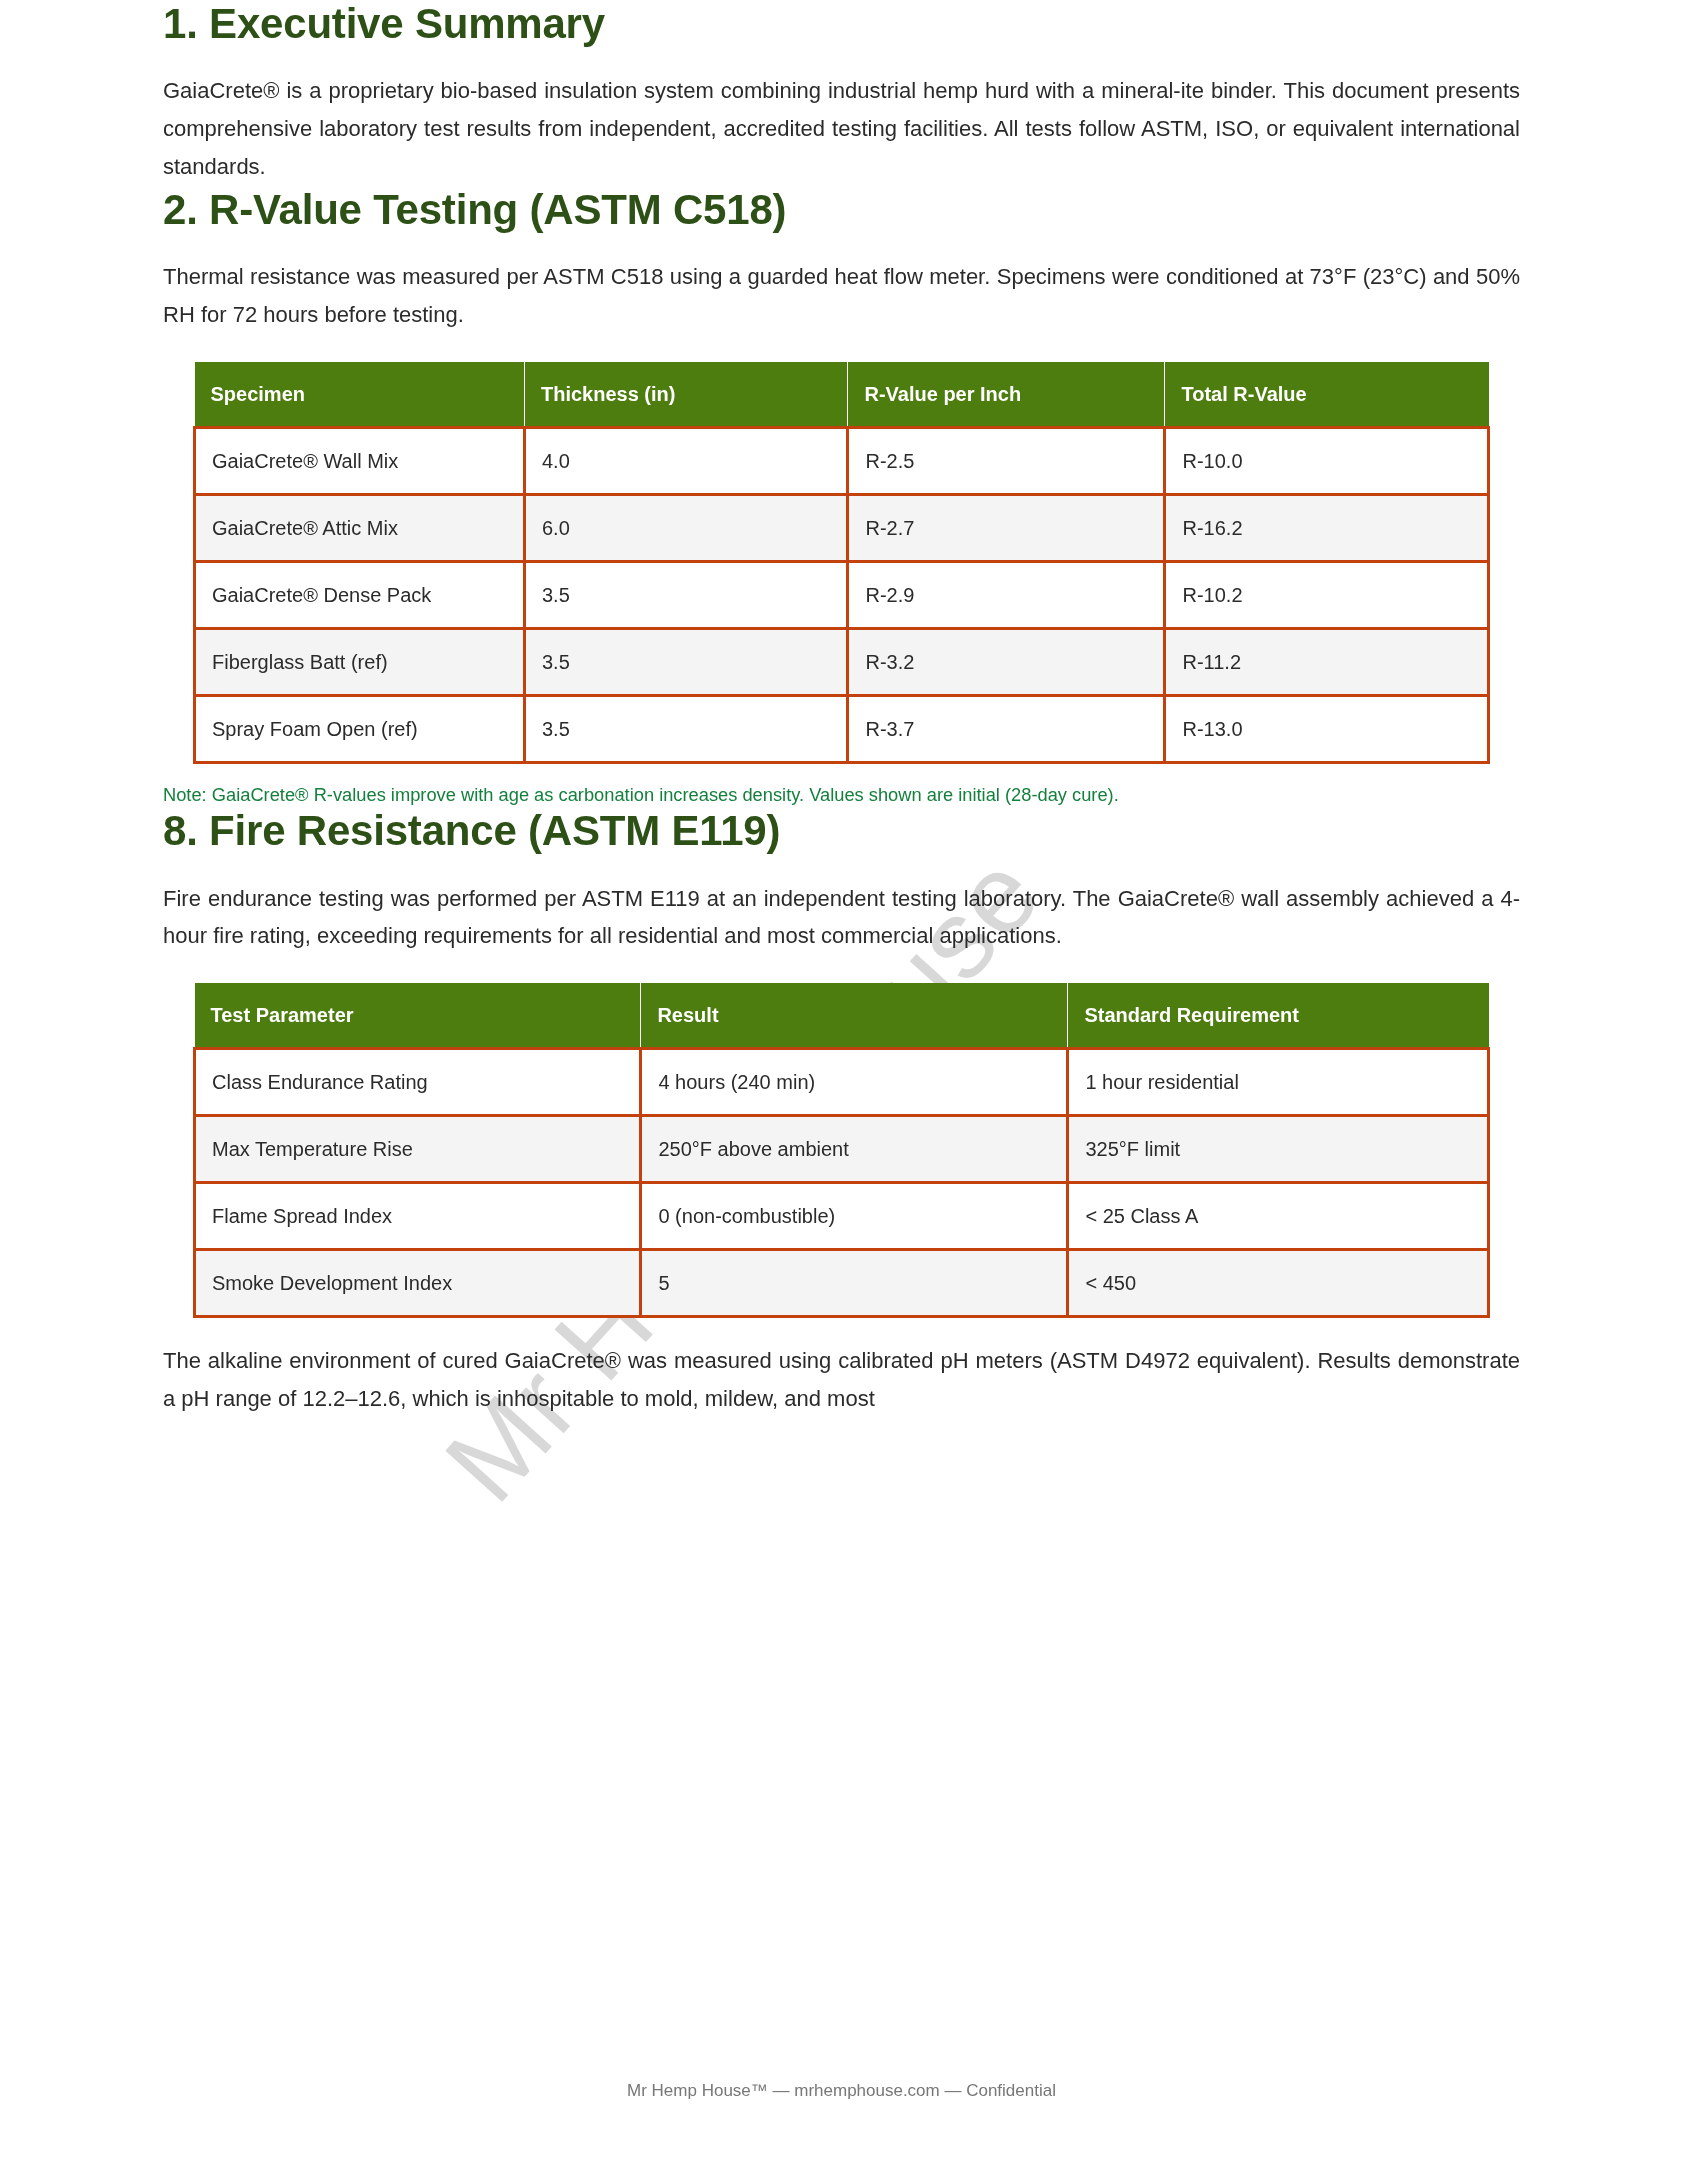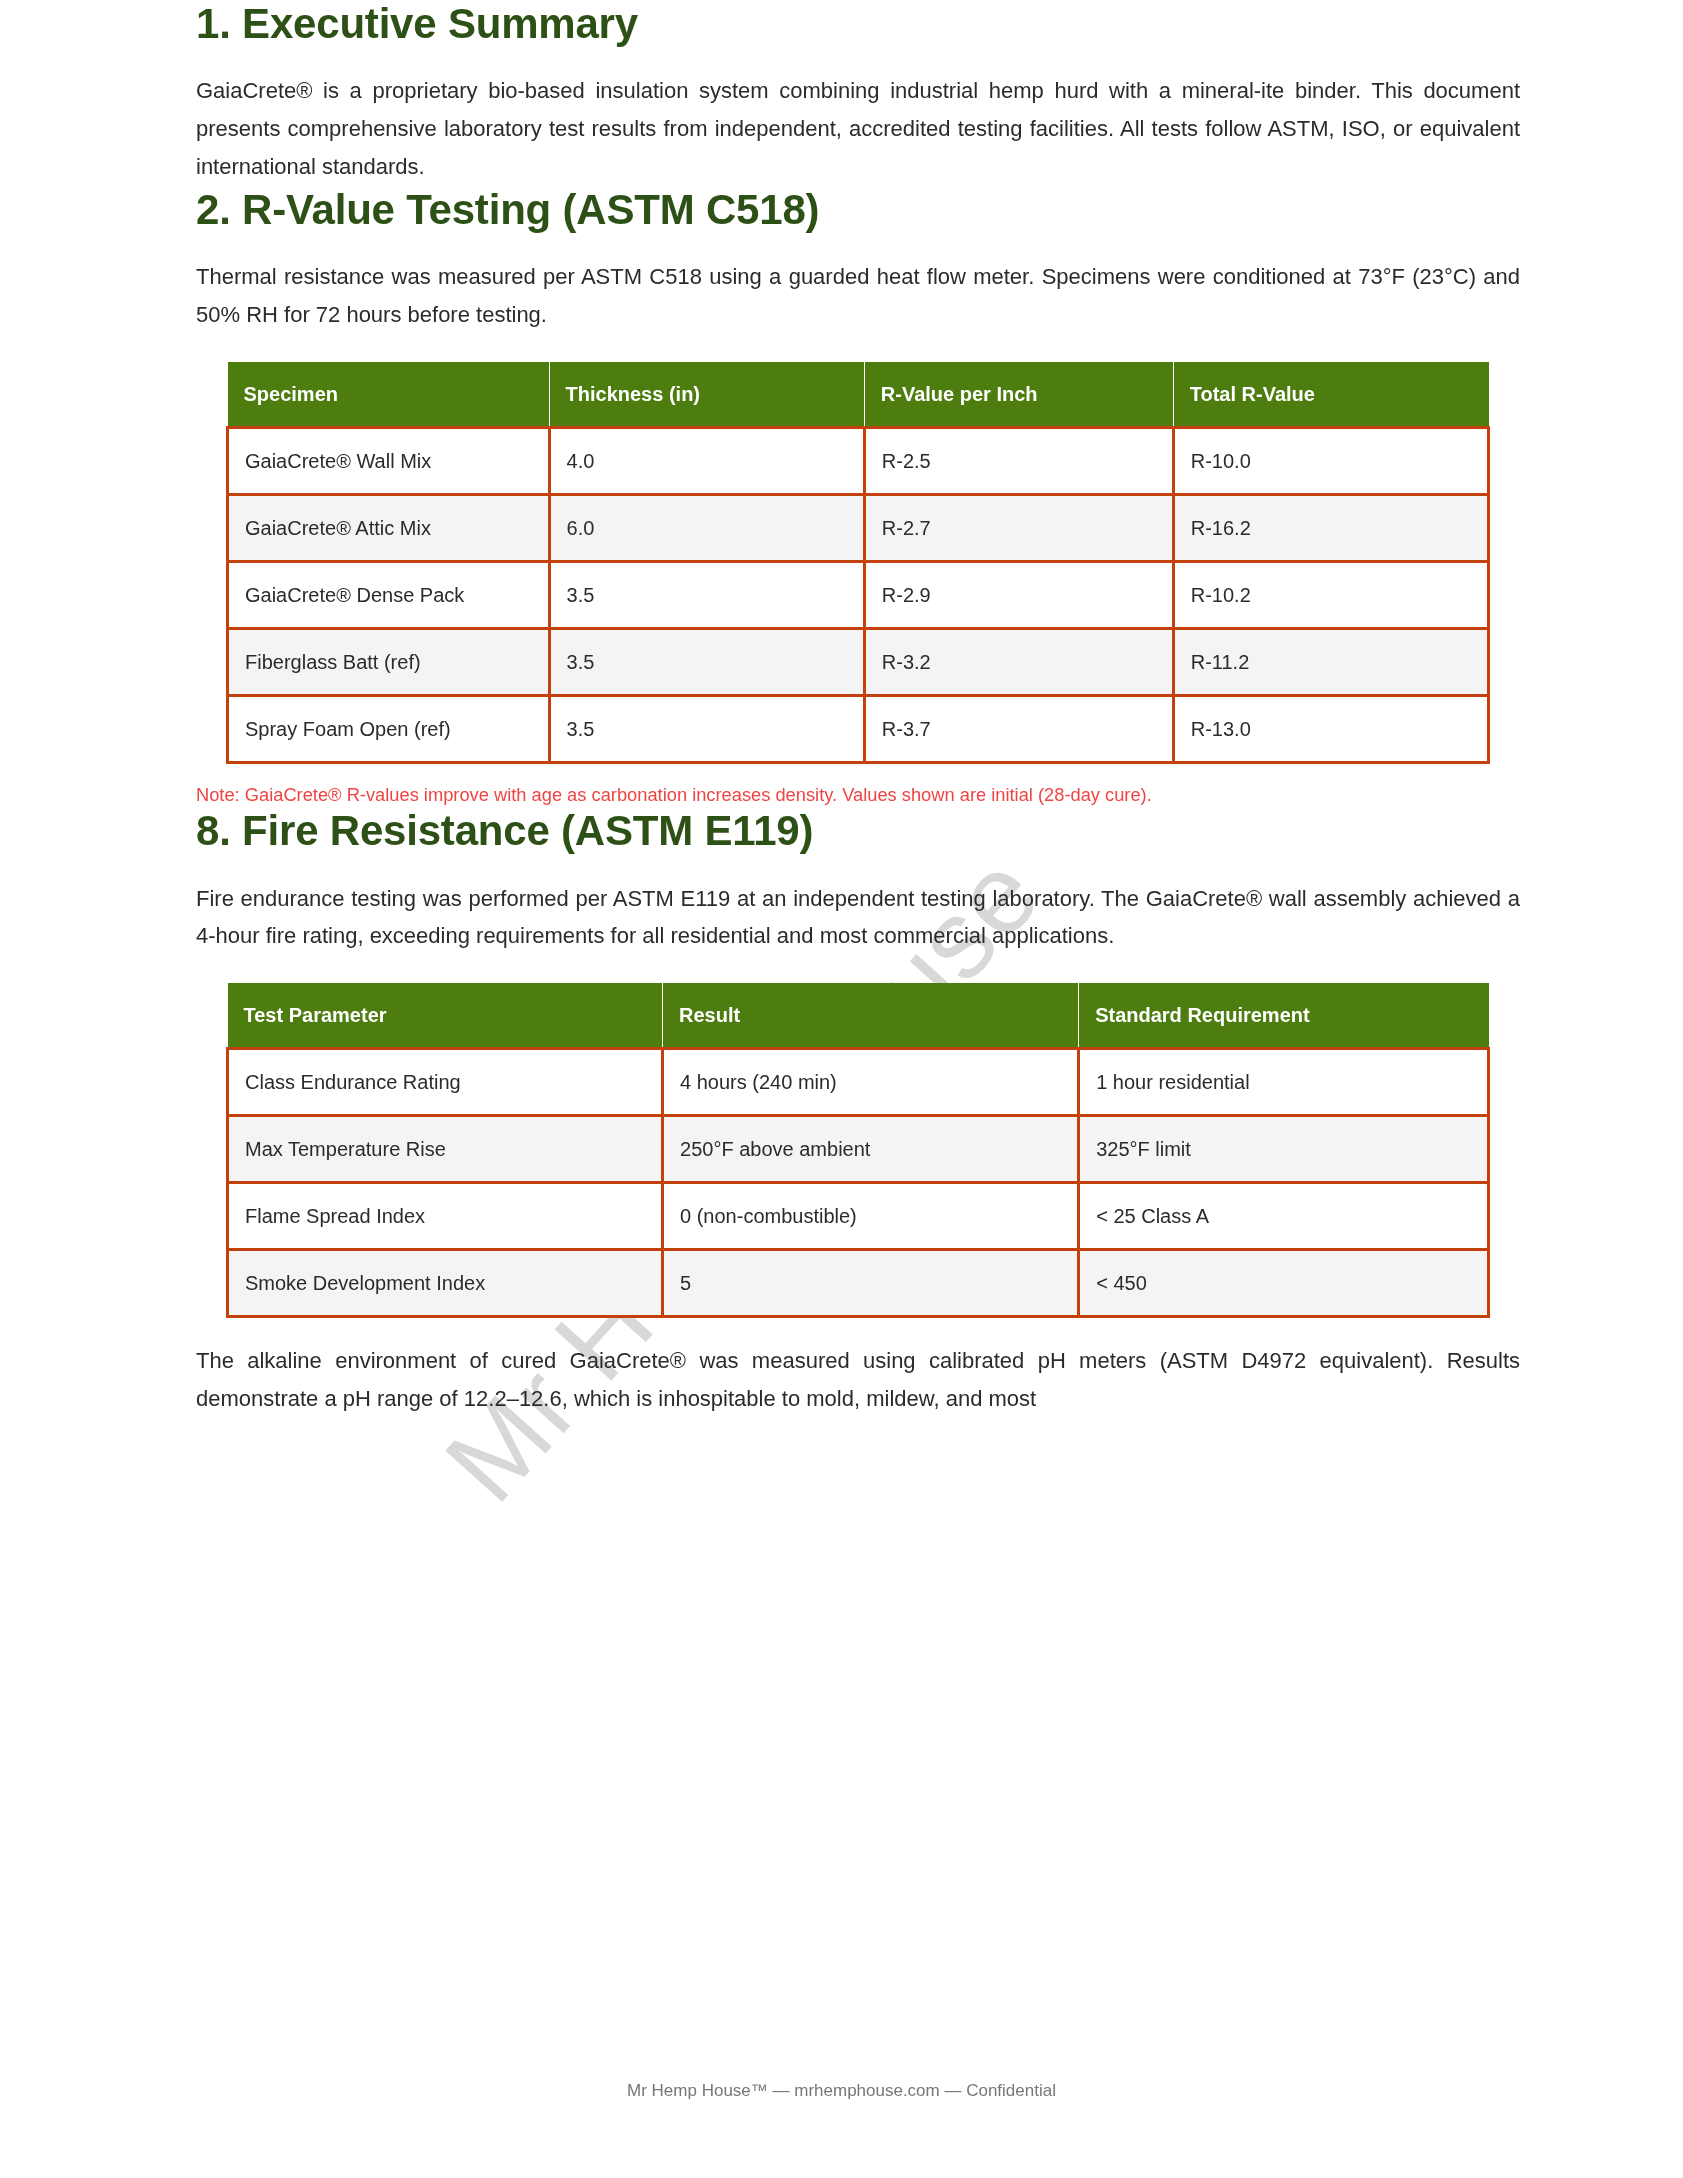--- a/index.html
+++ b/index.html
@@ -48,21 +48,20 @@
     white-space: nowrap;
     transform: rotate(-48deg);
     letter-spacing: 1px;
   }
 
   .content {
     position: relative;
     z-index: 2;
     padding: 0 163px;
     box-sizing: border-box;
-    margin-left: 33px;
   }
 
   
   h1.sec {
     color: #2d5016;
     font-size: 42px;
     font-weight: bold;
     line-height: 1.15;
     margin: 0;
     letter-spacing: -0.2px;
@@ -119,21 +118,21 @@
 
   
   table.t-fire col.c1 { width: 34.5%; }
   table.t-fire col.c2 { width: 33.0%; }
   table.t-fire col.c3 { width: 32.5%; }
 
   .note {
     margin: 18px 0 0 0;
     padding: 0;
     font-size: 18.3px;
-    color: #ef4444;
+    color: #15803d;
     line-height: 1.4;
   }
 
   
   .footer {
     position: absolute;
     left: 0;
     right: 0;
     bottom: 77px;
     text-align: center;

